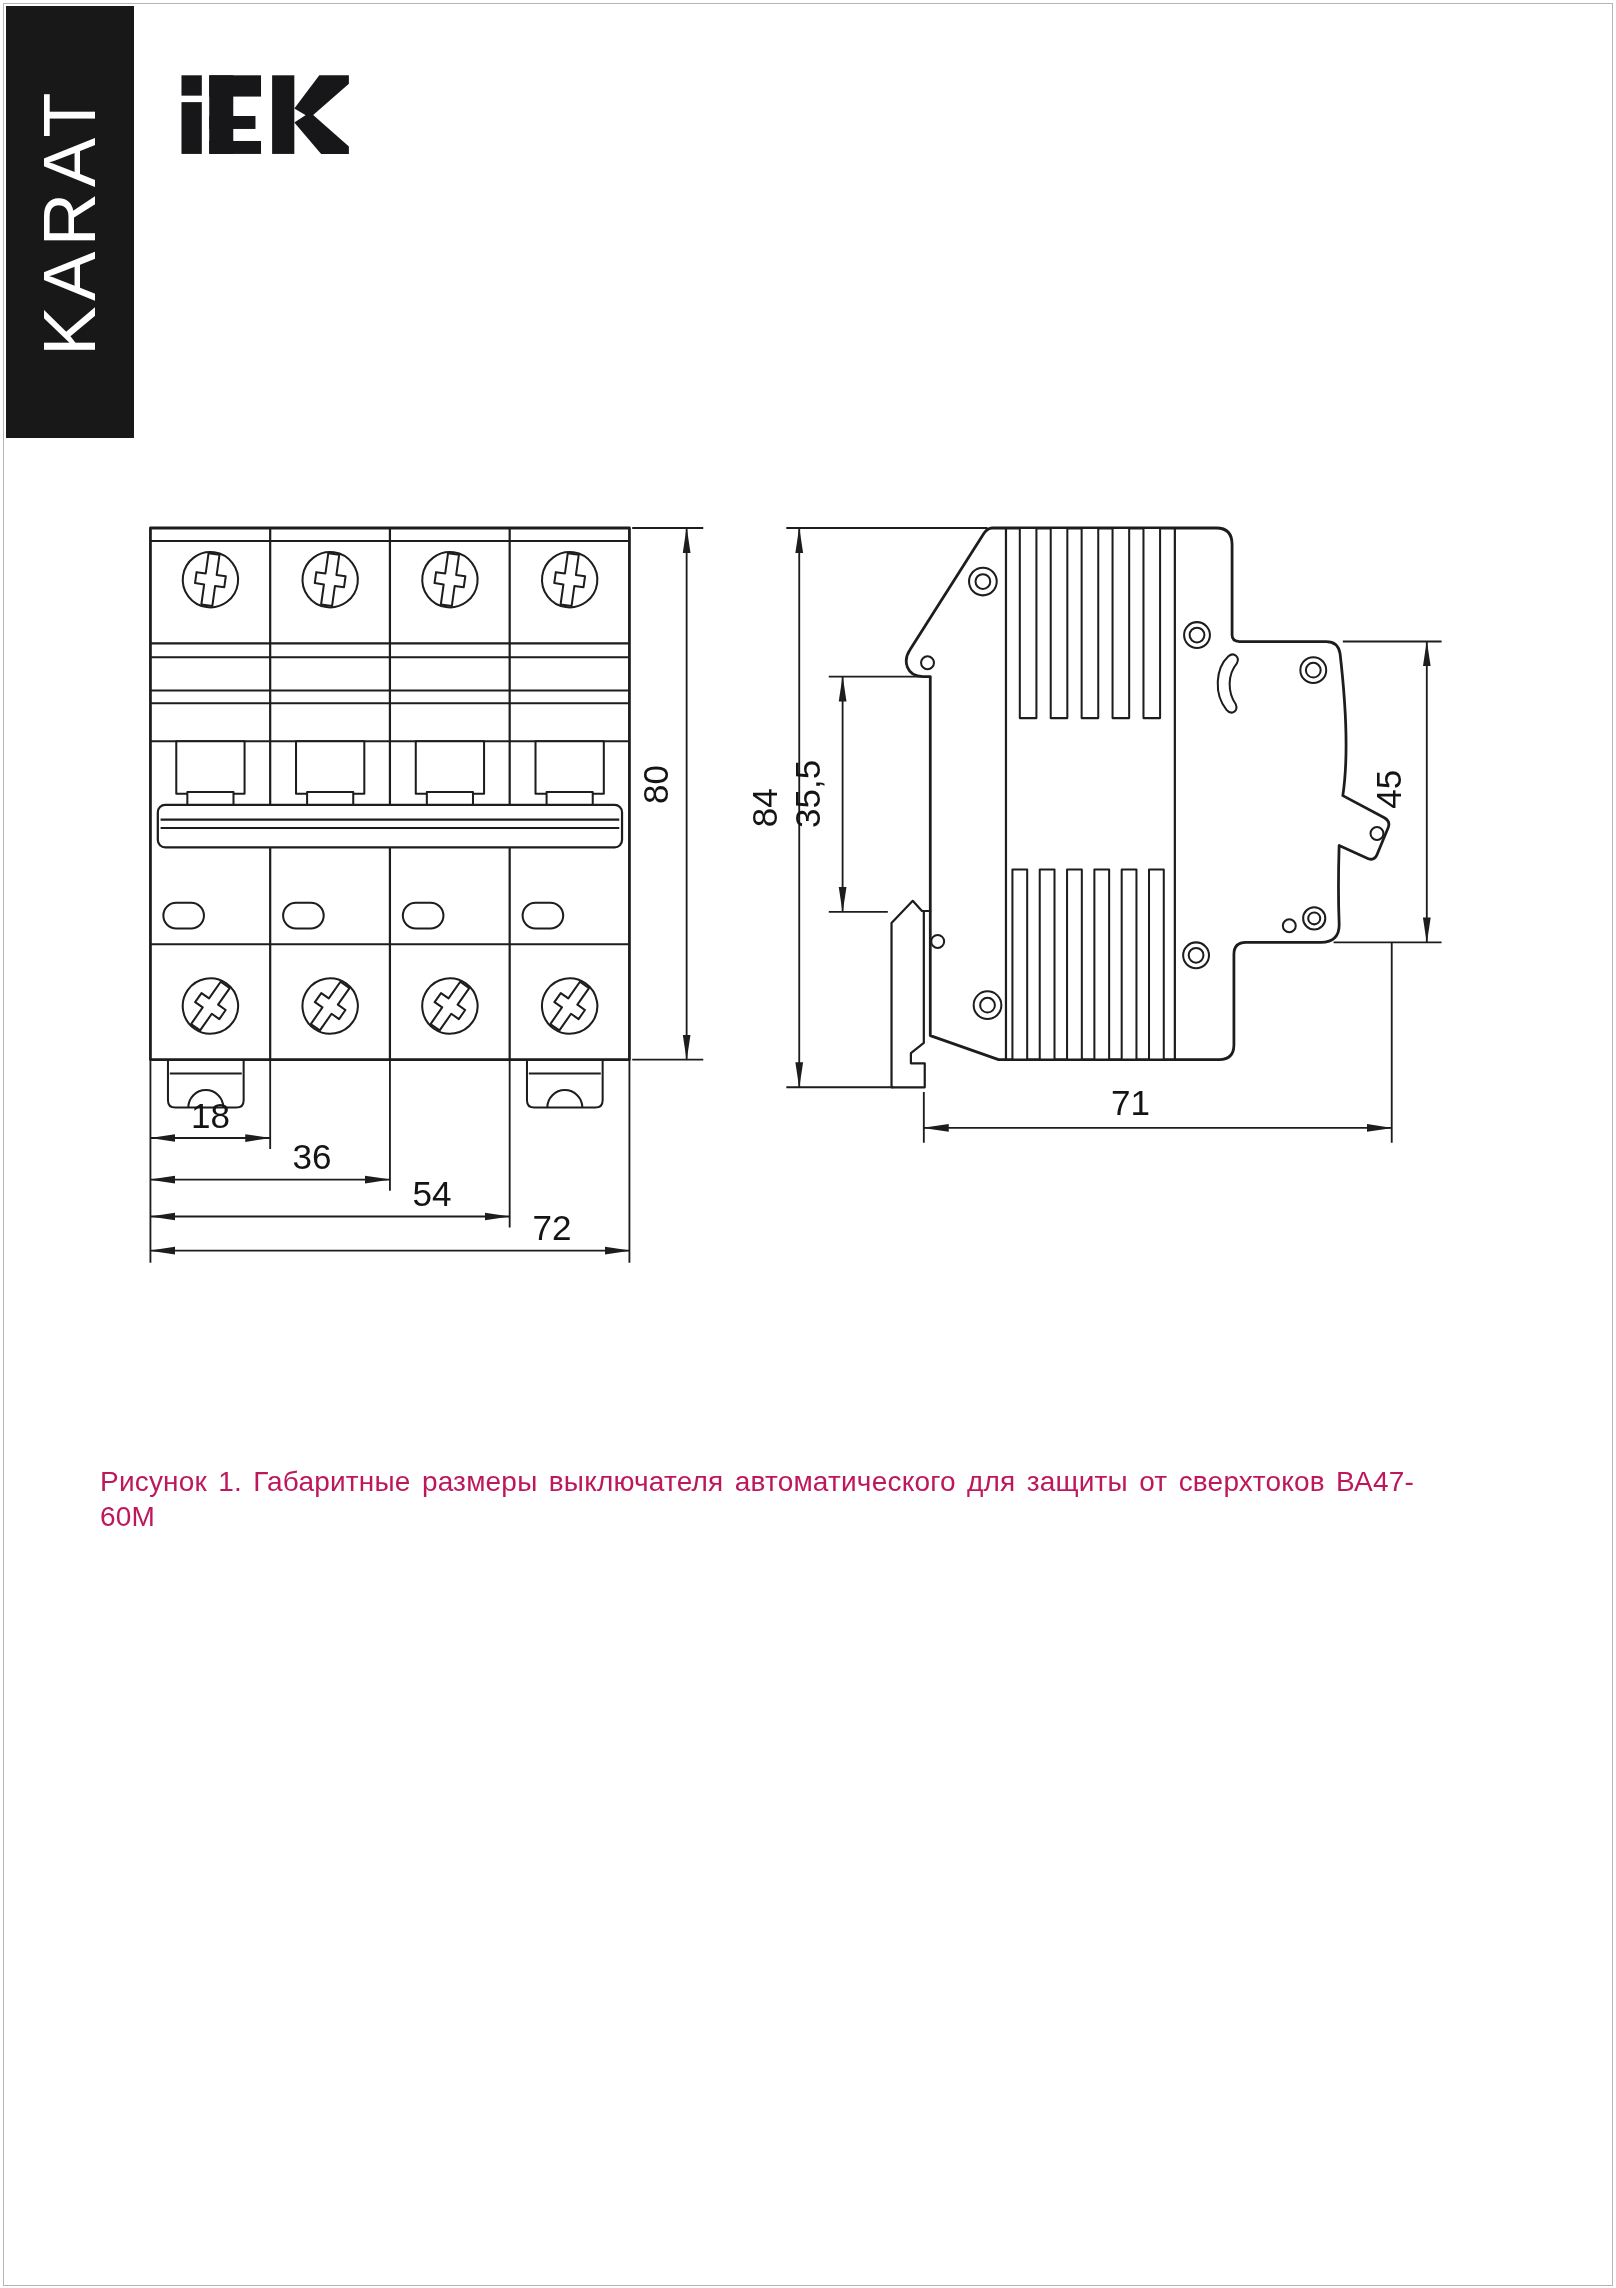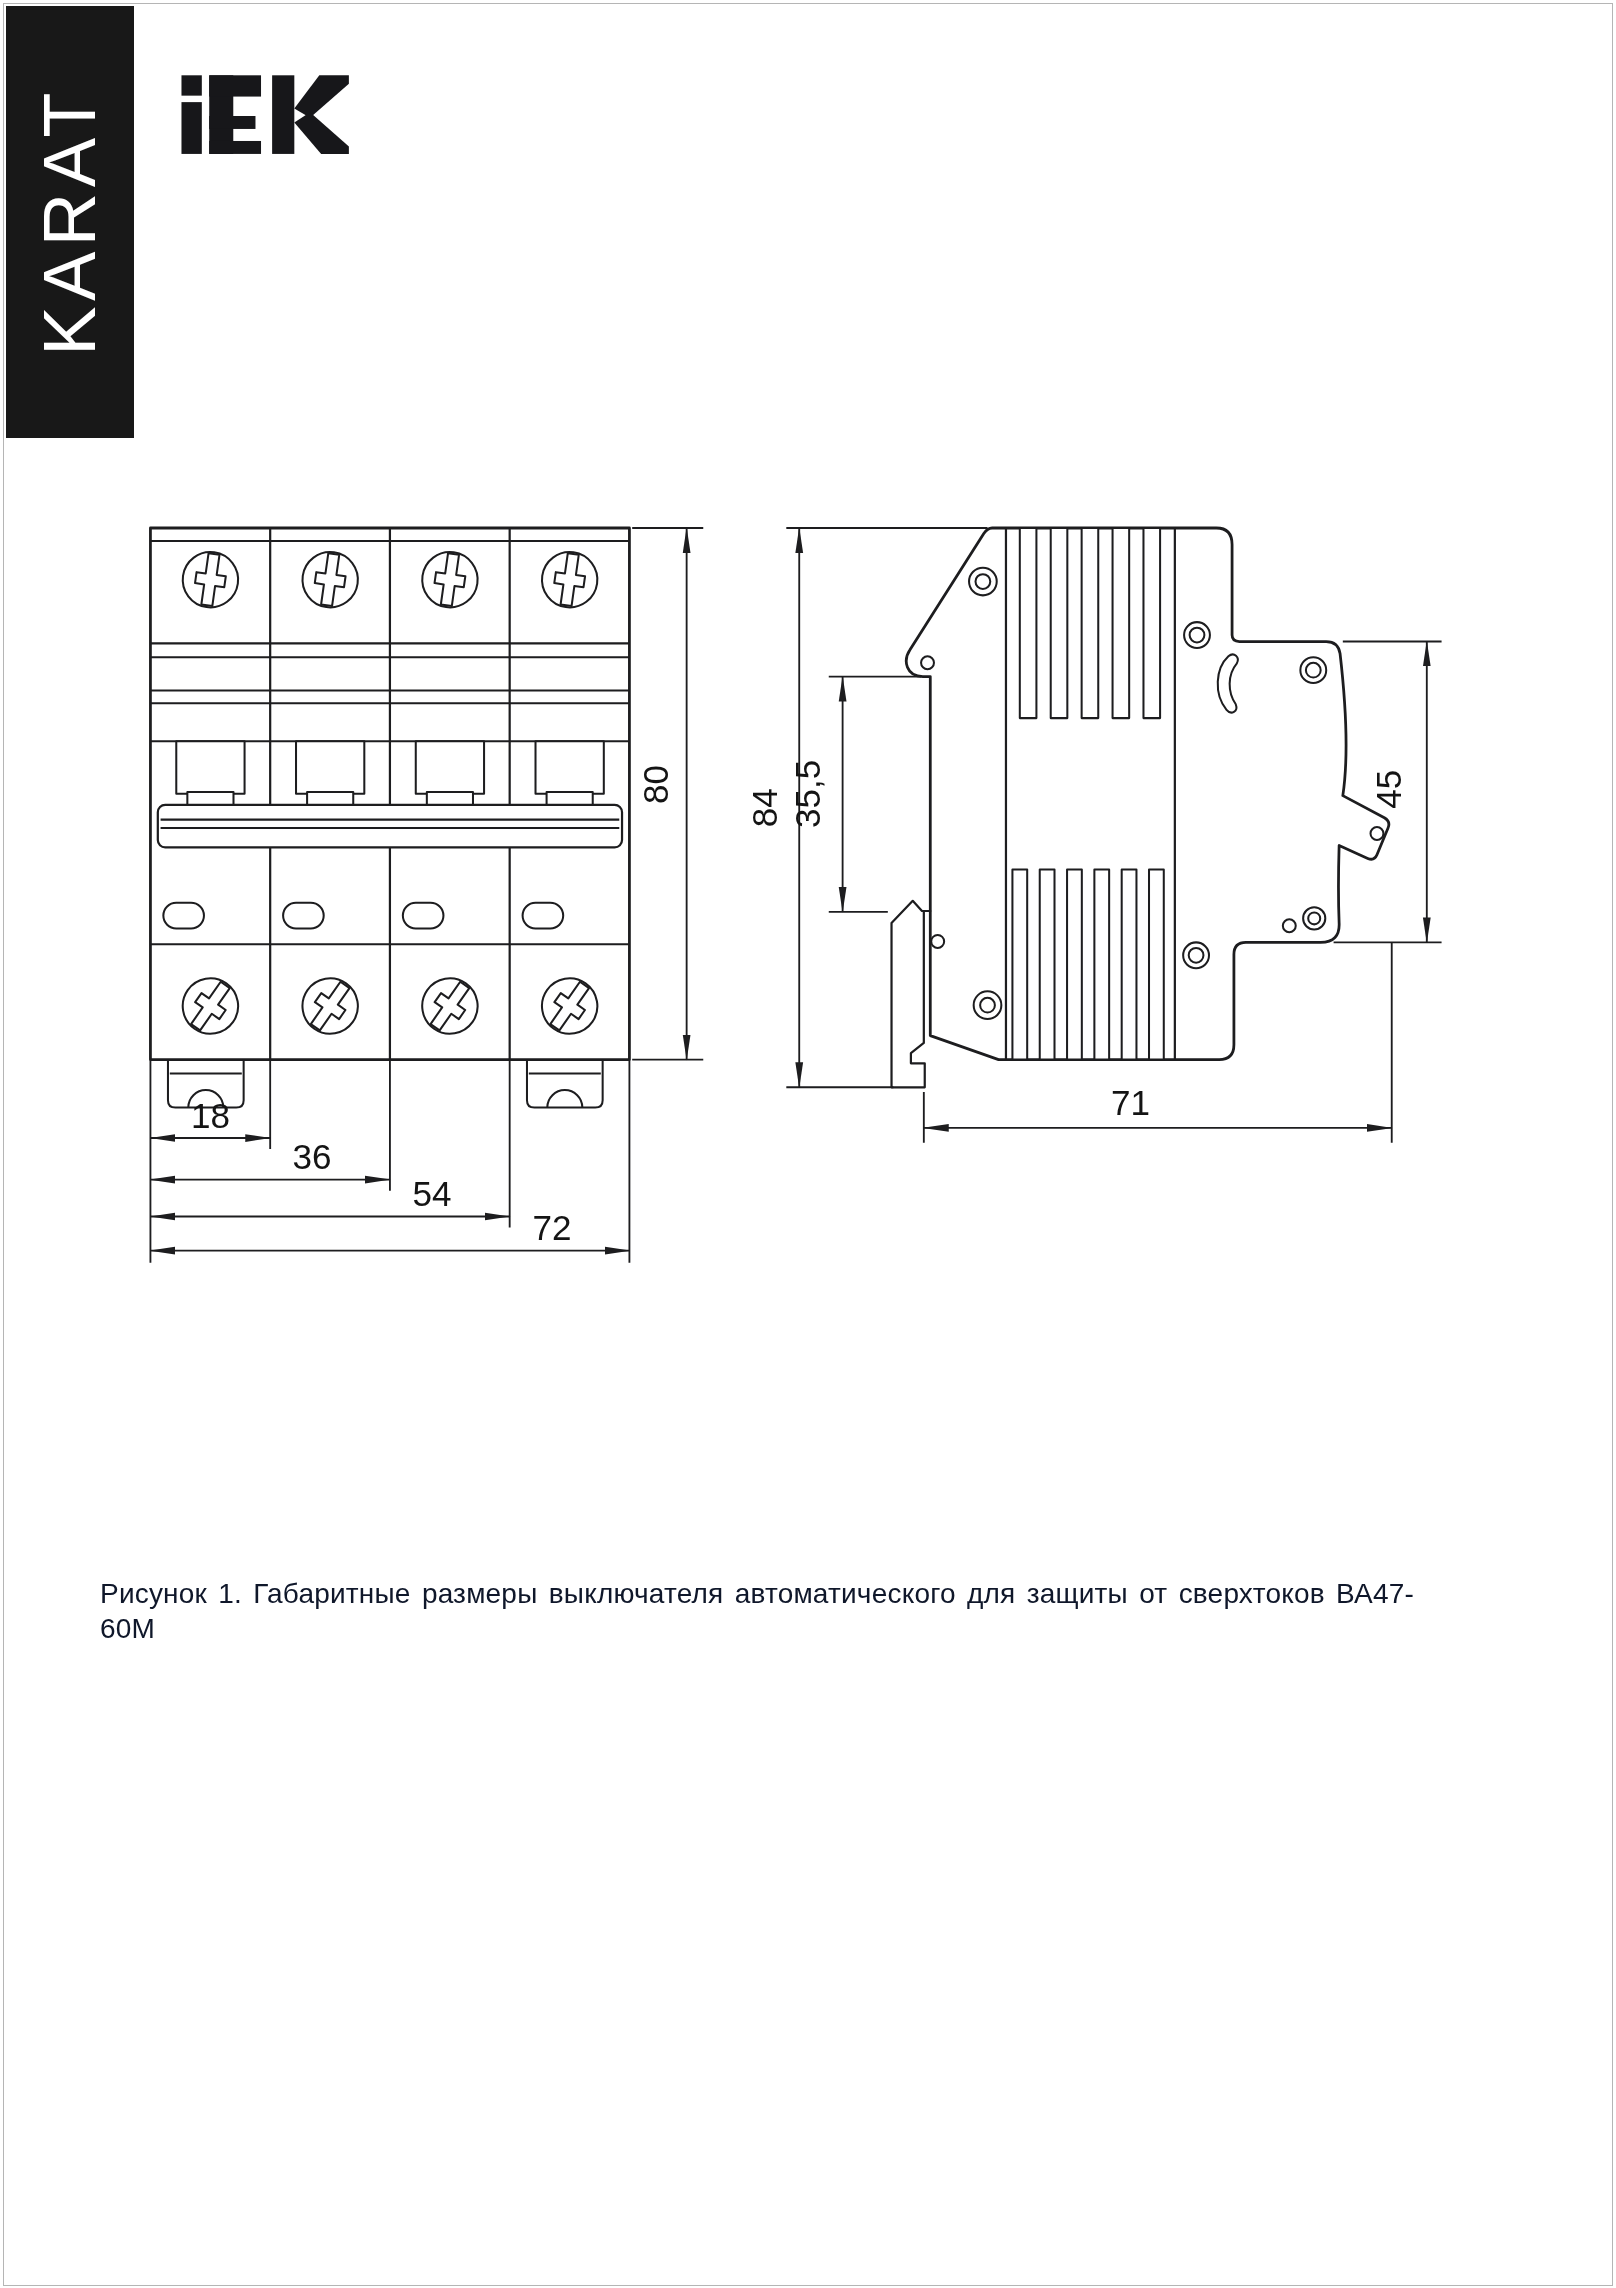--- a/index.html
+++ b/index.html
@@ -17,22 +17,22 @@
     position:absolute;left:5.5px;top:5.5px;width:128px;height:432px;
     background:#181818;display:flex;align-items:center;justify-content:center;
   }
   .banner .vert{
     transform:rotate(-90deg);white-space:nowrap;
     color:#ffffff;font-size:74px;letter-spacing:5.5px;font-weight:400;
   }
   .logo-wrap{position:absolute;left:175px;top:65px;width:185px;height:102px;}
   .drawing{position:absolute;left:0;top:0;}
   .caption{
-    position:absolute;left:100px;top:1576px;width:1314px;
-    font-size:28px;color:#0f172a;line-height:1.25;
+    position:absolute;left:100px;top:1464px;width:1314px;
+    font-size:28px;color:#be185d;line-height:1.25;
     text-align:justify;text-align-last:justify;letter-spacing:0.2px;
   }
   svg .ln{stroke:#1d1d1f;fill:none;stroke-width:3;stroke-linejoin:round;}
   svg .ln2{stroke:#1d1d1f;fill:none;stroke-width:2.4;stroke-linejoin:round;}
   svg .ln3{stroke:#1d1d1f;fill:none;stroke-width:2.2;stroke-linejoin:round;}
   svg .fw{fill:#ffffff;}
   svg .dim{stroke:#1d1d1f;fill:none;stroke-width:2;}
   svg .dimtxt{font-family:"Liberation Sans",sans-serif;font-size:38px;fill:#141414;}
   svg .arrfill{fill:#1d1d1f;}
 </style>

